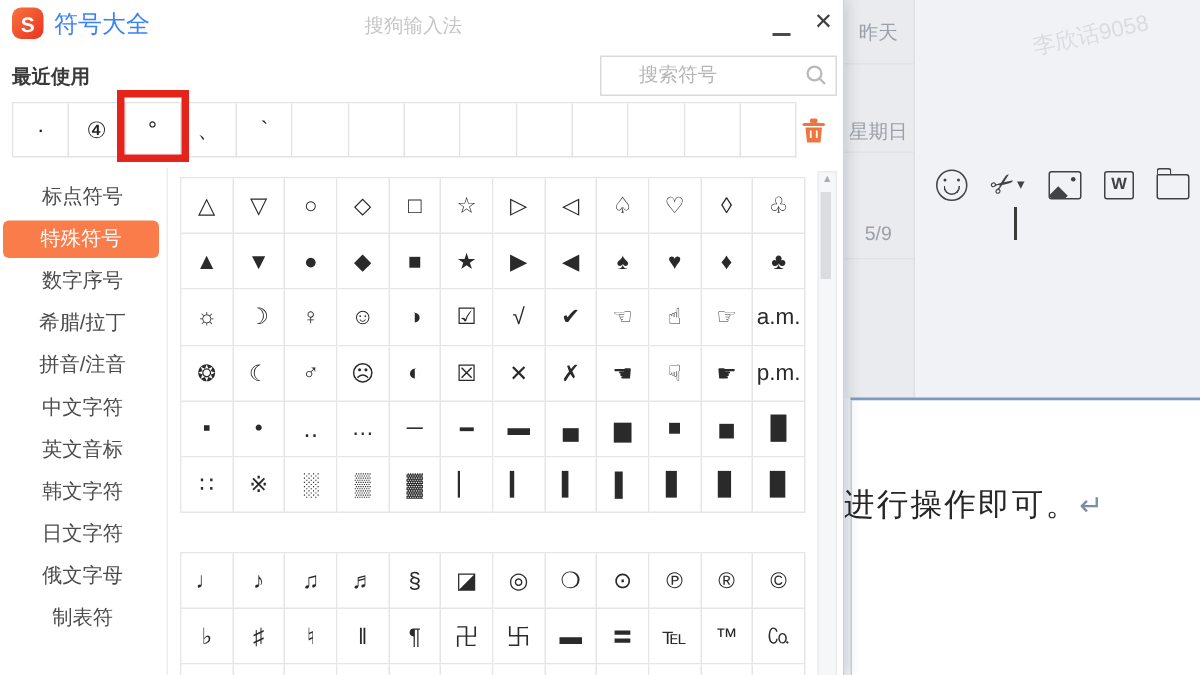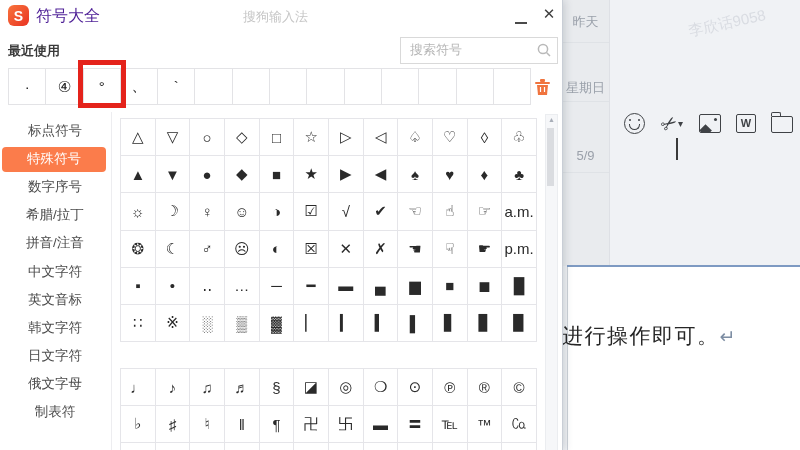--- a/index.html
+++ b/index.html
@@ -34,28 +34,28 @@
   .doc-sep{position:absolute;left:5px;top:265px;right:0;height:2px;background:#7e9ac2;}
   .doc-area{position:absolute;left:5px;top:267px;right:0;bottom:0;background:#ffffff;border-left:1px solid #ccd1d8;}
   .doc-line{position:absolute;left:-6px;top:55px;white-space:nowrap;font-size:21px;color:#262626;letter-spacing:1.5px;}
   .doc-return{color:#7d8da3;font-size:19px;letter-spacing:0;}
   
   .panel{position:absolute;left:0;top:0;width:562px;height:450px;background:#ffffff;z-index:10;
          border-right:1px solid #c9ced6;box-shadow:2px 0 8px rgba(50,60,80,.18);overflow:hidden;}
   .logo{position:absolute;left:8px;top:5px;width:21px;height:21px;border-radius:6px;
         background:linear-gradient(135deg,#f8743c,#e93322);color:#fff;font-weight:bold;font-size:14px;
         display:flex;align-items:center;justify-content:center;}
-  .p-title{position:absolute;left:36px;top:6px;font-size:16px;color:#4c1d95;}
+  .p-title{position:absolute;left:36px;top:6px;font-size:16px;color:#3b82f6;}
   .ime-name{position:absolute;left:243px;top:8px;font-size:13px;color:#c6c6c6;}
   .min-btn{position:absolute;left:512px;top:8px;width:18px;height:16px;display:flex;align-items:flex-end;justify-content:center;cursor:default;}
   .min-btn i{width:12px;height:2px;background:#4a4a4a;}
   .close-btn{position:absolute;left:539px;top:4px;width:20px;height:20px;font-size:15px;color:#3f3f3f;
              display:flex;align-items:center;justify-content:center;font-weight:bold;}
   .search-box{position:absolute;left:400px;top:37px;width:156px;height:25px;border:1px solid #d9d9d9;background:#fff;}
-  .search-box input{position:absolute;left:0;top:0;width:128px;height:23px;border:none;outline:none;padding:0 0 0 9px;
+  .search-box input{position:absolute;left:16px;top:0;width:128px;height:23px;border:none;outline:none;padding:0 0 0 9px;
                     font-size:13px;color:#555;font-family:inherit;background:transparent;}
   .search-box input::placeholder{color:#b5b5b5;}
   .search-ic{position:absolute;right:5px;top:4px;}
   .recent-label{position:absolute;left:8px;top:42px;font-size:13px;font-weight:bold;color:#3a3a3a;}
   .recent-row{position:absolute;left:8px;top:68px;display:grid;grid-template-columns:repeat(14,37.3px);
               border-top:1px solid #e3e3e6;border-left:1px solid #e3e3e6;}
   .recent-row .cell{height:35px;border-right:1px solid #e3e3e6;border-bottom:1px solid #e3e3e6;background:#fff;
               display:flex;align-items:center;justify-content:center;font-size:15px;color:#222;}
   .trash{position:absolute;left:534px;top:77px;width:17px;height:19px;}
   .red-box{position:absolute;left:78px;top:60px;width:38px;height:38px;border:5px solid #e4231b;z-index:6;}

